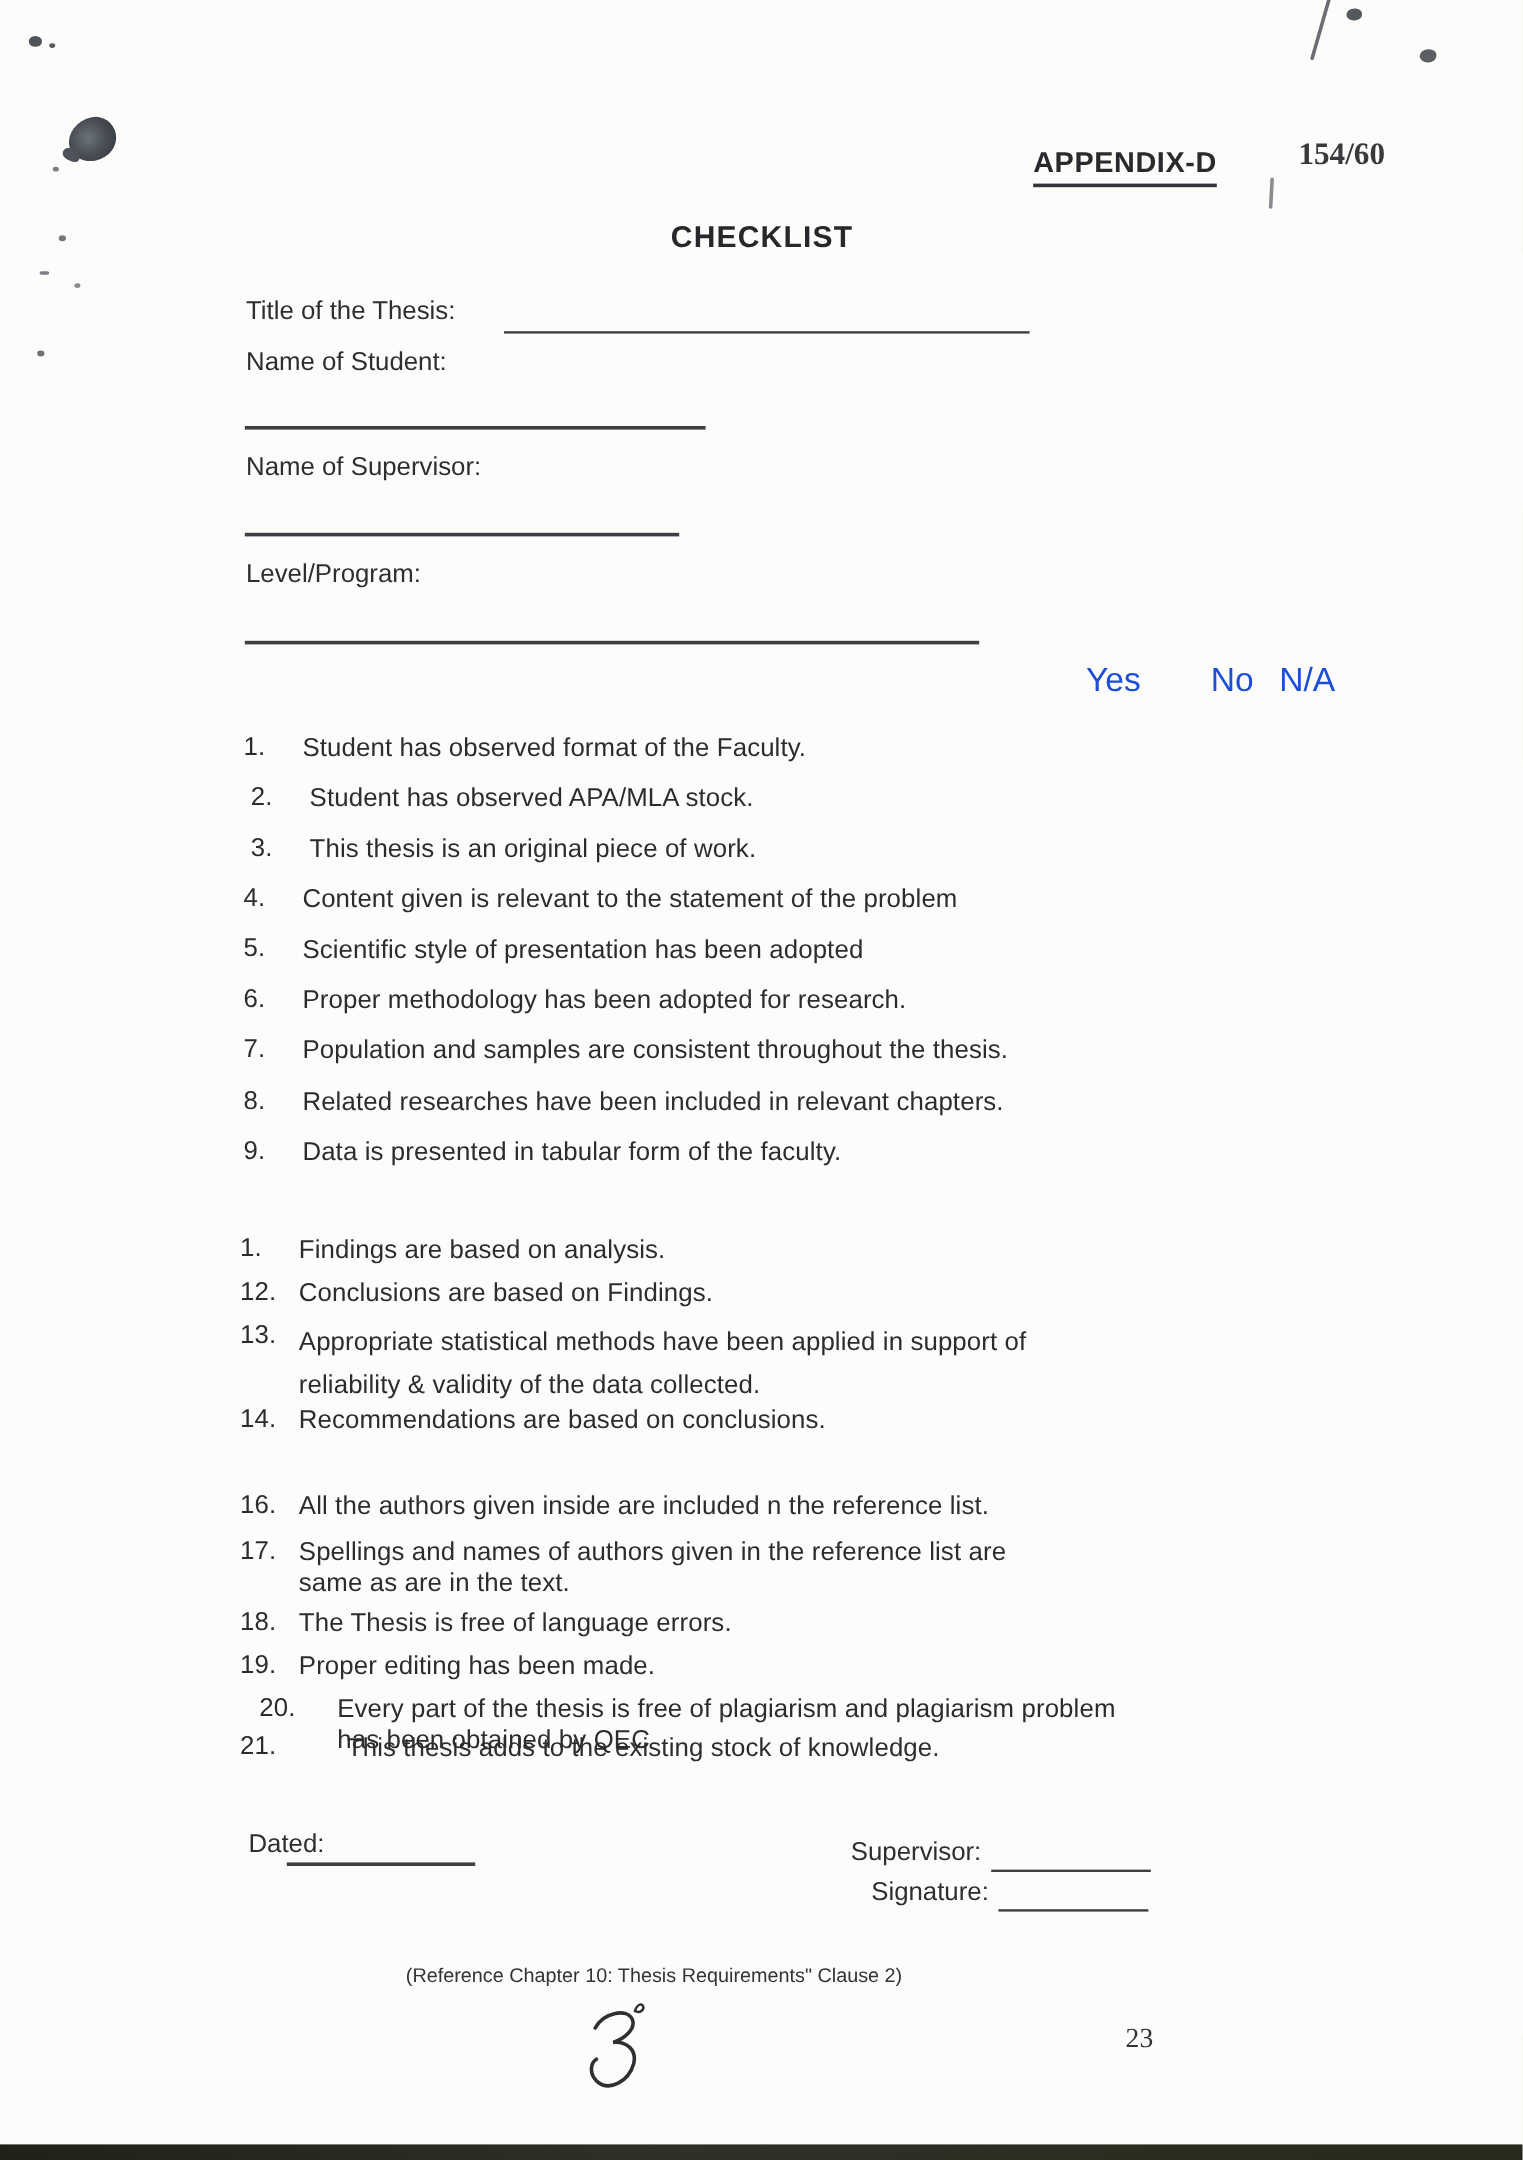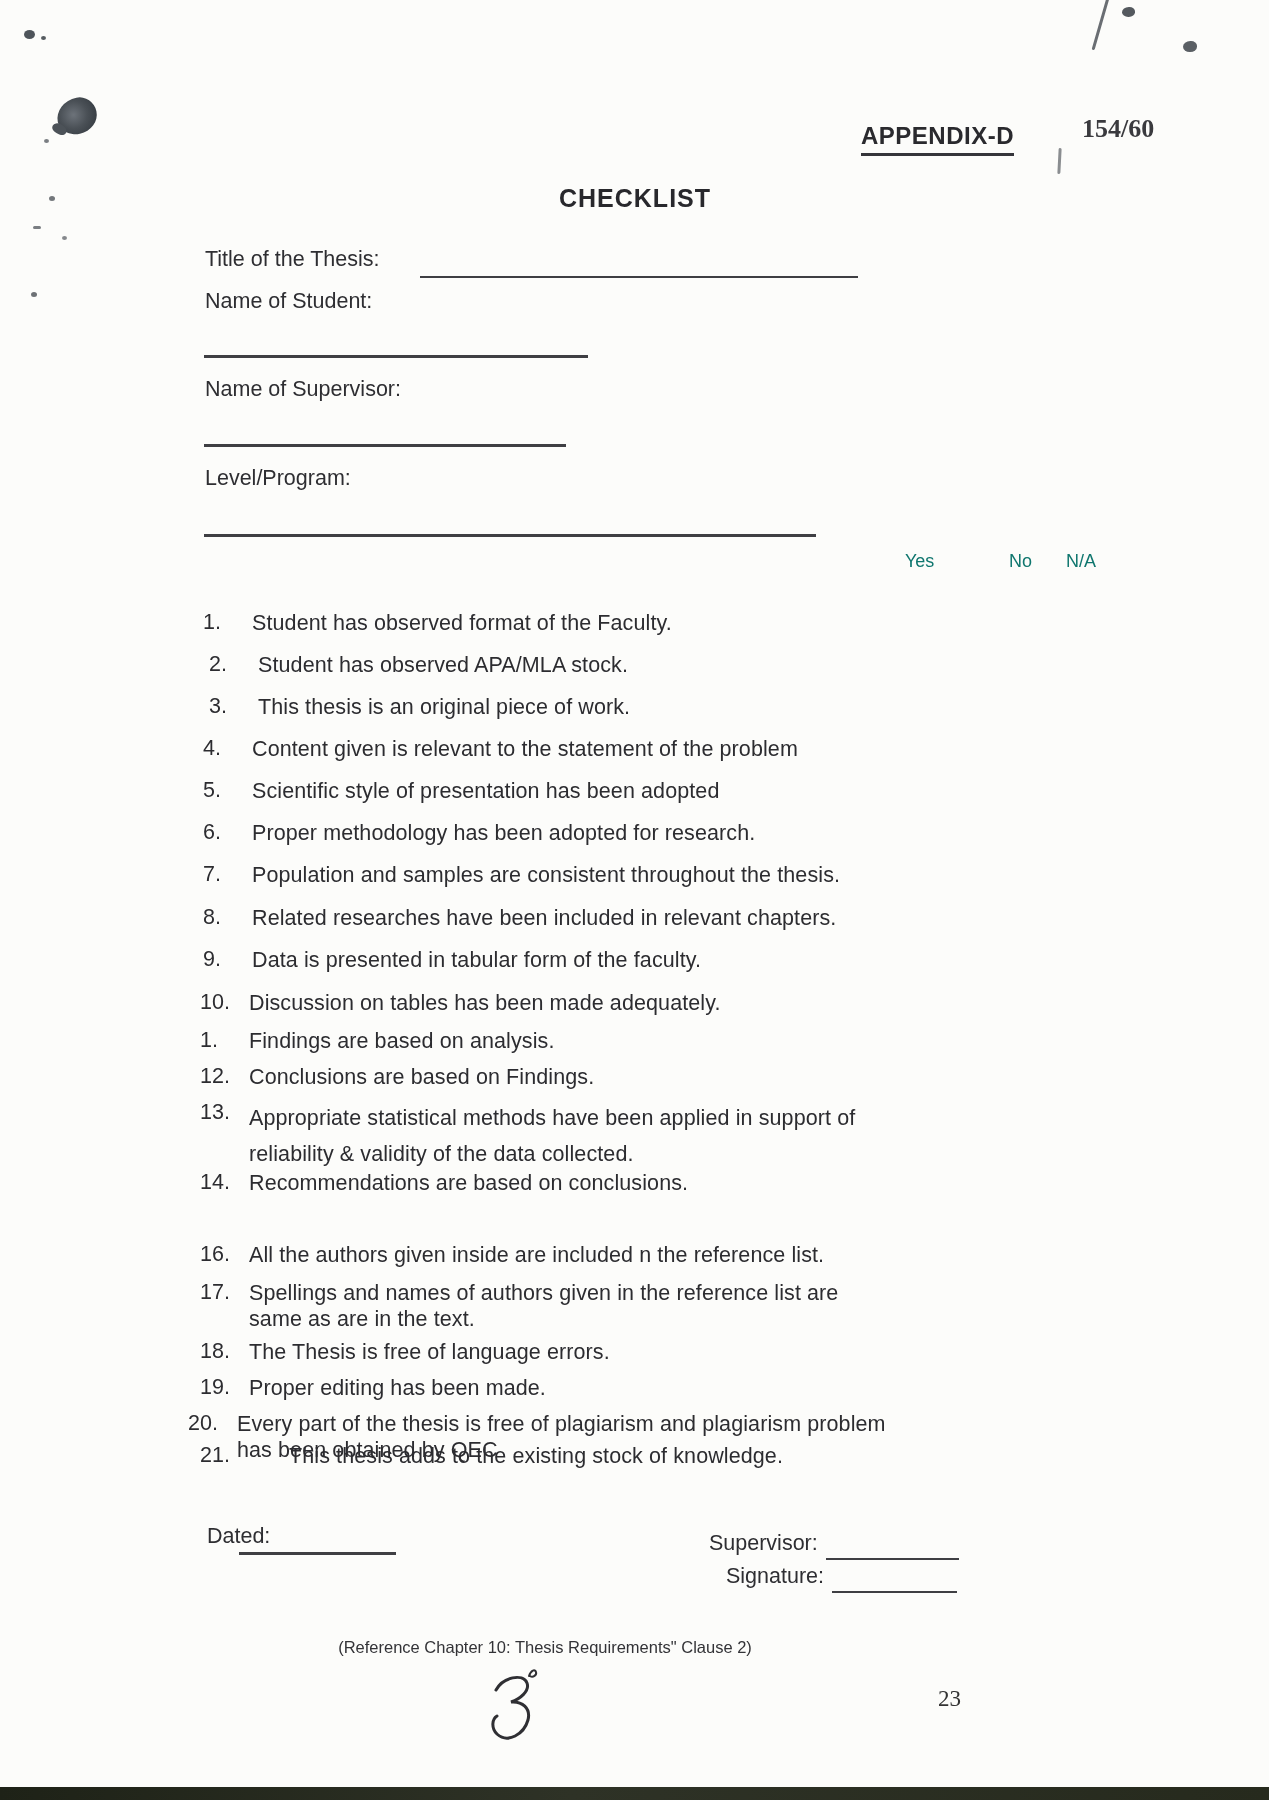--- a/index.html
+++ b/index.html
@@ -26,21 +26,21 @@
   }
   .doc-title{
     position:absolute;left:635px;top:184px;transform:translateX(-50%);
     font-size:25px;font-weight:bold;letter-spacing:1px;color:#28282c;
   }
   
   .lbl{position:absolute;font-size:21.5px;color:#2e2e32;}
   .uline{position:absolute;border-top:3px solid #3f3f43;height:0;}
   .uline.thin{border-top-width:2px;}
   
-  .colhead{position:absolute;font-size:18px;color:#0f766e;}
+  .colhead{position:absolute;font-size:28px;color:#1d4ed8;}
   
   .item{
     position:absolute;left:203px;right:40px;
     display:flex;align-items:flex-start;
     font-size:21.5px;letter-spacing:.1px;color:#2c2c30;
   }
   .item .num{width:49px;flex:none;}
   .item .txt{flex:1;white-space:pre-line;line-height:26px;}
   .item.lh-wide .txt{line-height:36px;}
   
@@ -149,24 +149,20 @@
       <span class="txt">Population and samples are consistent throughout the thesis.</span>
     </div>
   <div class="item" style="top:905px;">
       <span class="num">8.</span>
       <span class="txt">Related researches have been included in relevant chapters.</span>
     </div>
   <div class="item" style="top:947px;">
       <span class="num">9.</span>
       <span class="txt">Data is presented in tabular form of the faculty.</span>
     </div>
-  <div class="item" style="top:990px;left:200px;">
-      <span class="num">10.</span>
-      <span class="txt">Discussion on tables has been made adequately.</span>
-    </div>
   <div class="item" style="top:1028px;left:200px;">
       <span class="num">1.</span>
       <span class="txt">Findings are based on analysis.</span>
     </div>
   <div class="item" style="top:1064px;left:200px;justify-content:center;">
       <span class="num">12.</span>
       <span class="txt">Conclusions are based on Findings.</span>
     </div>
   <div class="item lh-wide" style="top:1100px;left:200px;">
       <span class="num">13.</span>
@@ -187,21 +183,21 @@
 same as are in the text.</span>
     </div>
   <div class="item" style="top:1339px;left:200px;">
       <span class="num">18.</span>
       <span class="txt">The Thesis is free of language errors.</span>
     </div>
   <div class="item" style="top:1375px;left:200px;">
       <span class="num">19.</span>
       <span class="txt">Proper editing has been made.</span>
     </div>
-  <div class="item" style="top:1411px;left:188px;">
+  <div class="item" style="top:1411px;left:216px;gap:16px;">
       <span class="num">20.</span>
       <span class="txt">Every part of the thesis is free of plagiarism and plagiarism problem
 has been obtained by QEC</span>
     </div>
   <div class="item" style="top:1443px;left:200px;gap:40px;">
       <span class="num">21.</span>
       <span class="txt">This thesis adds to the existing stock of knowledge.</span>
     </div>
 
   <div class="lbl" style="left:207px;top:1524px;">Dated:</div>

